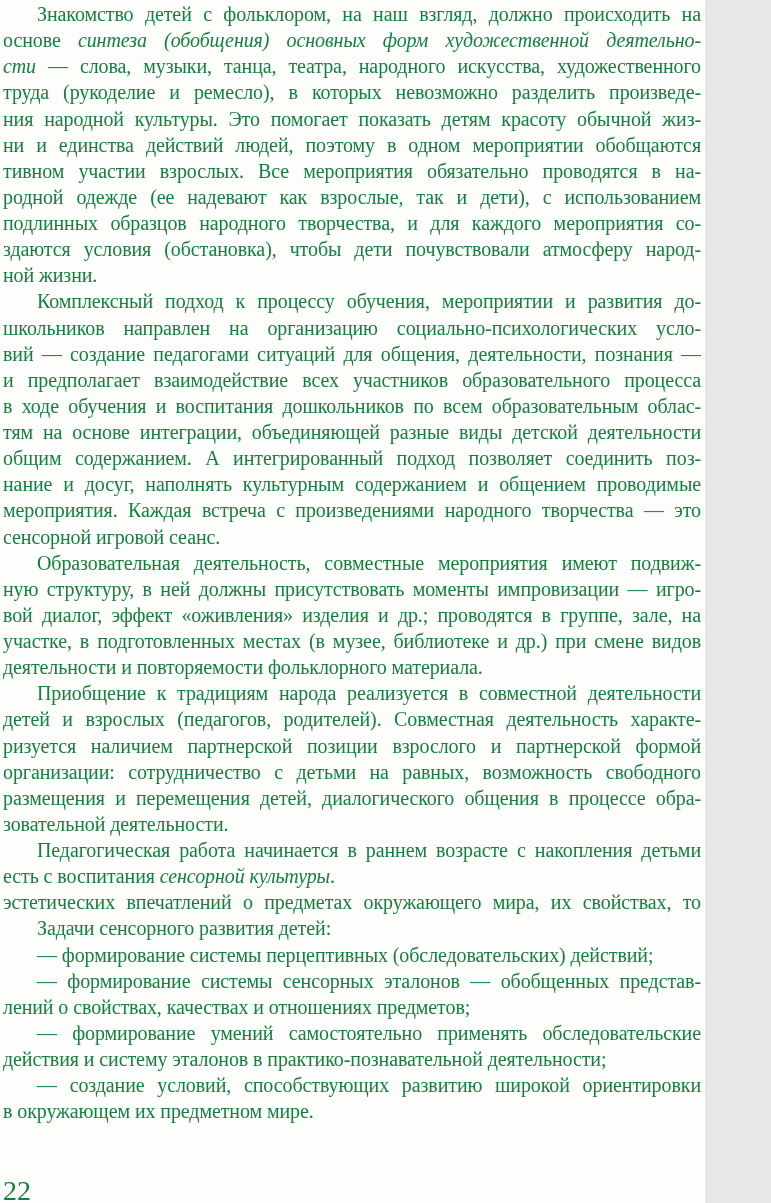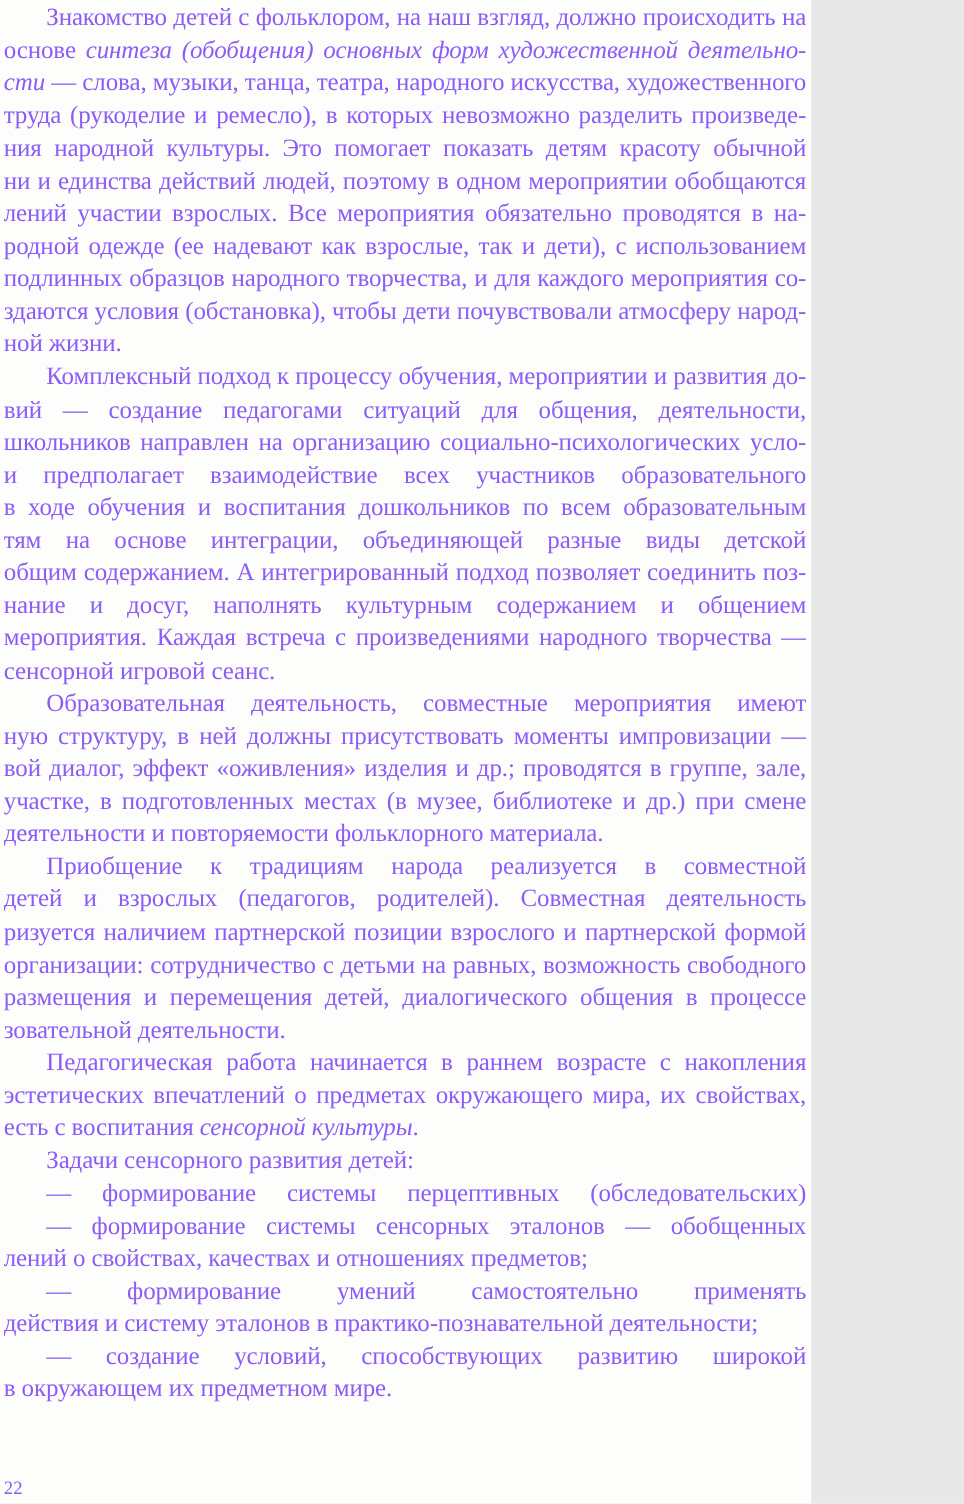--- a/index.html
+++ b/index.html
@@ -2,26 +2,26 @@
 <html><head>
 <meta charset="utf-8">
 <style>
   html, body {
     margin: 0;
     padding: 0;
     background: #e8e8e8;
   }
   .page {
     position: relative;
-    width: 649px;
+    width: 705px;
     height: 1203px;
     margin: 0;
     background: #fdfdfc;
     font-family: "Liberation Serif", "DejaVu Serif", serif;
-    color: #8b5cf6;
+    color: #15803d;
     overflow: hidden;
   }
   .text-block {
     position: absolute;
     top: 1px;
     left: 3px;
     right: 4px;
   }
   .line {
     font-size: 20px;
@@ -39,64 +39,64 @@
   .line.indent {
     text-indent: 34px;
   }
   .italic {
     font-style: italic;
   }
   .page-number {
     position: absolute;
     left: 3px;
     top: 1180px;
-    font-size: 15px;
+    font-size: 28px;
     line-height: 22px;
   }
 </style>
 </head>
 <body>
 
 <div class="page">
   <div class="text-block">
       <div class="line indent"><span class="">Знакомство детей с фольклором, на наш взгляд, должно происходить на</span></div>
       <div class="line"><span class="">основе </span><span class="italic">синтеза (обобщения) основных форм художественной деятельно-</span></div>
       <div class="line"><span class="italic">сти</span><span class=""> — слова, музыки, танца, театра, народного искусства, художественного</span></div>
       <div class="line"><span class="">труда (рукоделие и ремесло), в которых невозможно разделить произведе-</span></div>
       <div class="line"><span class="">ния народной культуры. Это помогает показать детям красоту обычной жиз-</span></div>
       <div class="line"><span class="">ни и единства действий людей, поэтому в одном мероприятии обобщаются</span></div>
-      <div class="line"><span class="">лений участии взрослых. Все мероприятия обязательно проводятся в на-</span></div>
+      <div class="line"><span class="">тивном участии взрослых. Все мероприятия обязательно проводятся в на-</span></div>
       <div class="line"><span class="">родной одежде (ее надевают как взрослые, так и дети), с использованием</span></div>
       <div class="line"><span class="">подлинных образцов народного творчества, и для каждого мероприятия со-</span></div>
       <div class="line"><span class="">здаются условия (обстановка), чтобы дети почувствовали атмосферу народ-</span></div>
       <div class="line last"><span class="">ной жизни.</span></div>
       <div class="line indent"><span class="">Комплексный подход к процессу обучения, мероприятии и развития до-</span></div>
+      <div class="line"><span class="">школьников направлен на организацию социально-психологических усло-</span></div>
       <div class="line"><span class="">вий — создание педагогами ситуаций для общения, деятельности, познания —</span></div>
-      <div class="line"><span class="">школьников направлен на организацию социально-психологических усло-</span></div>
       <div class="line"><span class="">и предполагает взаимодействие всех участников образовательного процесса</span></div>
       <div class="line"><span class="">в ходе обучения и воспитания дошкольников по всем образовательным облас-</span></div>
       <div class="line"><span class="">тям на основе интеграции, объединяющей разные виды детской деятельности</span></div>
       <div class="line"><span class="">общим содержанием. А интегрированный подход позволяет соединить поз-</span></div>
       <div class="line"><span class="">нание и досуг, наполнять культурным содержанием и общением проводимые</span></div>
       <div class="line"><span class="">мероприятия. Каждая встреча с произведениями народного творчества — это</span></div>
       <div class="line last"><span class="">сенсорной игровой сеанс.</span></div>
       <div class="line indent"><span class="">Образовательная деятельность, совместные мероприятия имеют подвиж-</span></div>
       <div class="line"><span class="">ную структуру, в ней должны присутствовать моменты импровизации — игро-</span></div>
       <div class="line"><span class="">вой диалог, эффект «оживления» изделия и др.; проводятся в группе, зале, на</span></div>
       <div class="line"><span class="">участке, в подготовленных местах (в музее, библиотеке и др.) при смене видов</span></div>
       <div class="line last"><span class="">деятельности и повторяемости фольклорного материала.</span></div>
       <div class="line indent"><span class="">Приобщение к традициям народа реализуется в совместной деятельности</span></div>
       <div class="line"><span class="">детей и взрослых (педагогов, родителей). Совместная деятельность характе-</span></div>
       <div class="line"><span class="">ризуется наличием партнерской позиции взрослого и партнерской формой</span></div>
       <div class="line"><span class="">организации: сотрудничество с детьми на равных, возможность свободного</span></div>
       <div class="line"><span class="">размещения и перемещения детей, диалогического общения в процессе обра-</span></div>
       <div class="line last"><span class="">зовательной деятельности.</span></div>
       <div class="line indent"><span class="">Педагогическая работа начинается в раннем возрасте с накопления детьми</span></div>
+      <div class="line last"><span class="">есть с воспитания </span><span class="italic">сенсорной культуры</span><span class="">.</span></div>
       <div class="line"><span class="">эстетических впечатлений о предметах окружающего мира, их свойствах, то</span></div>
-      <div class="line last"><span class="">есть с воспитания </span><span class="italic">сенсорной культуры</span><span class="">.</span></div>
       <div class="line indent last"><span class="">Задачи сенсорного развития детей:</span></div>
       <div class="line indent last"><span class="">— формирование системы перцептивных (обследовательских) действий;</span></div>
       <div class="line indent"><span class="">— формирование системы сенсорных эталонов — обобщенных представ-</span></div>
       <div class="line last"><span class="">лений о свойствах, качествах и отношениях предметов;</span></div>
       <div class="line indent"><span class="">— формирование умений самостоятельно применять обследовательские</span></div>
       <div class="line last"><span class="">действия и систему эталонов в практико-познавательной деятельности;</span></div>
       <div class="line indent"><span class="">— создание условий, способствующих развитию широкой ориентировки</span></div>
       <div class="line last"><span class="">в окружающем их предметном мире.</span></div>
     </div>
   <div class="page-number">22</div>

